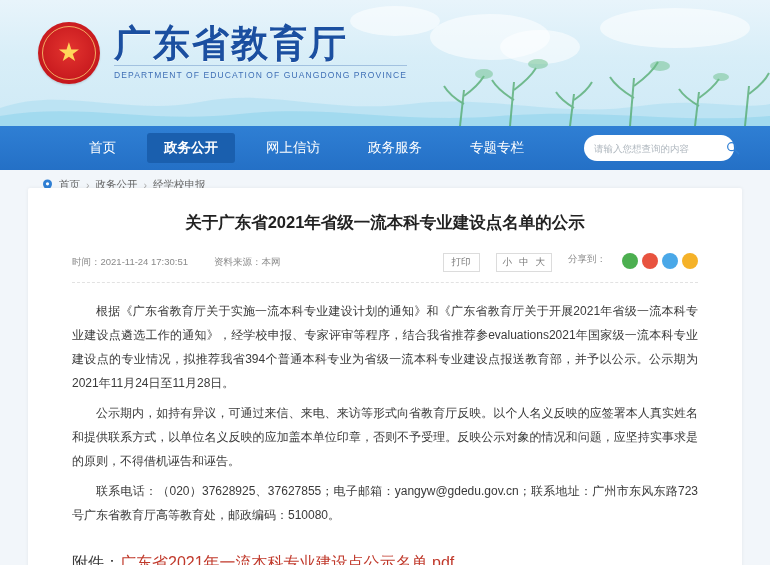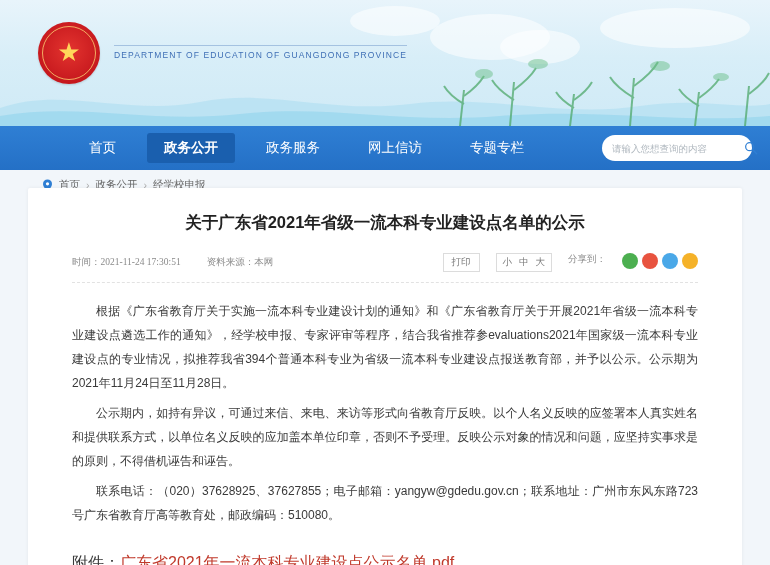--- a/index.html
+++ b/index.html
@@ -94,21 +94,21 @@
     border-radius: 3px;
     white-space: nowrap;
     cursor: pointer;
   }
   .nav-item.active {
     background: #1a5fae;
     font-weight: bold;
   }
   .search-box {
     position: absolute;
-    right: 18px; top: 9px;
+    right: 36px; top: 9px;
     width: 150px; height: 26px;
     background: #ffffff;
     border-radius: 13px;
     display: flex;
     align-items: center;
     padding: 0 10px;
   }
   .search-box input {
     border: none; outline: none;
     flex: 1;
@@ -154,21 +154,20 @@
     margin-bottom: 18px;
   }
   .meta-row {
     display: flex;
     align-items: center;
     font-size: 9.5px;
     color: #8a8a8a;
     border-bottom: 1px dashed #e2e2e2;
     padding-bottom: 10px;
     margin-bottom: 16px;
-    font-family: Liberation Serif, serif;
   }
   .meta-left { display: flex; gap: 26px; }
   .meta-right { margin-left: auto; display: flex; align-items: flex-start; gap: 16px; }
   .print-box {
     border: 1px solid #dcdcdc;
     padding: 2px 8px;
     color: #777;
     font-size: 9.5px;
     cursor: pointer;
   }
@@ -242,30 +241,31 @@
         <ellipse cx="281" cy="21" rx="8" ry="4"></ellipse>
       </g>
     </svg>
 
     <div class="logo-row">
       <div class="emblem">
         <div class="ring"></div>
         <div class="star">★</div>
       </div>
       <div class="title-block">
+        <div class="site-title">广东省教育厅</div>
         <div class="site-sub">DEPARTMENT OF EDUCATION OF GUANGDONG PROVINCE</div>
       </div>
     </div>
   </div>
 
   <div class="nav">
     <div class="nav-item">首页</div>
     <div class="nav-item active">政务公开</div>
+    <div class="nav-item">网上信访</div>
     <div class="nav-item">政务服务</div>
-    <div class="nav-item">网上信访</div>
     <div class="nav-item">专题专栏</div>
 
     <div class="search-box">
       <input type="text" placeholder="请输入您想查询的内容" style="">
       <svg class="search-icon" viewBox="0 0 16 16">
         <circle cx="6.5" cy="6.5" r="4.6" fill="none" stroke="#2f7fd4" stroke-width="1.4"></circle>
         <line x1="10" y1="10" x2="14.5" y2="14.5" stroke="#2f7fd4" stroke-width="1.6" stroke-linecap="round"></line>
       </svg>
     </div>
   </div>

